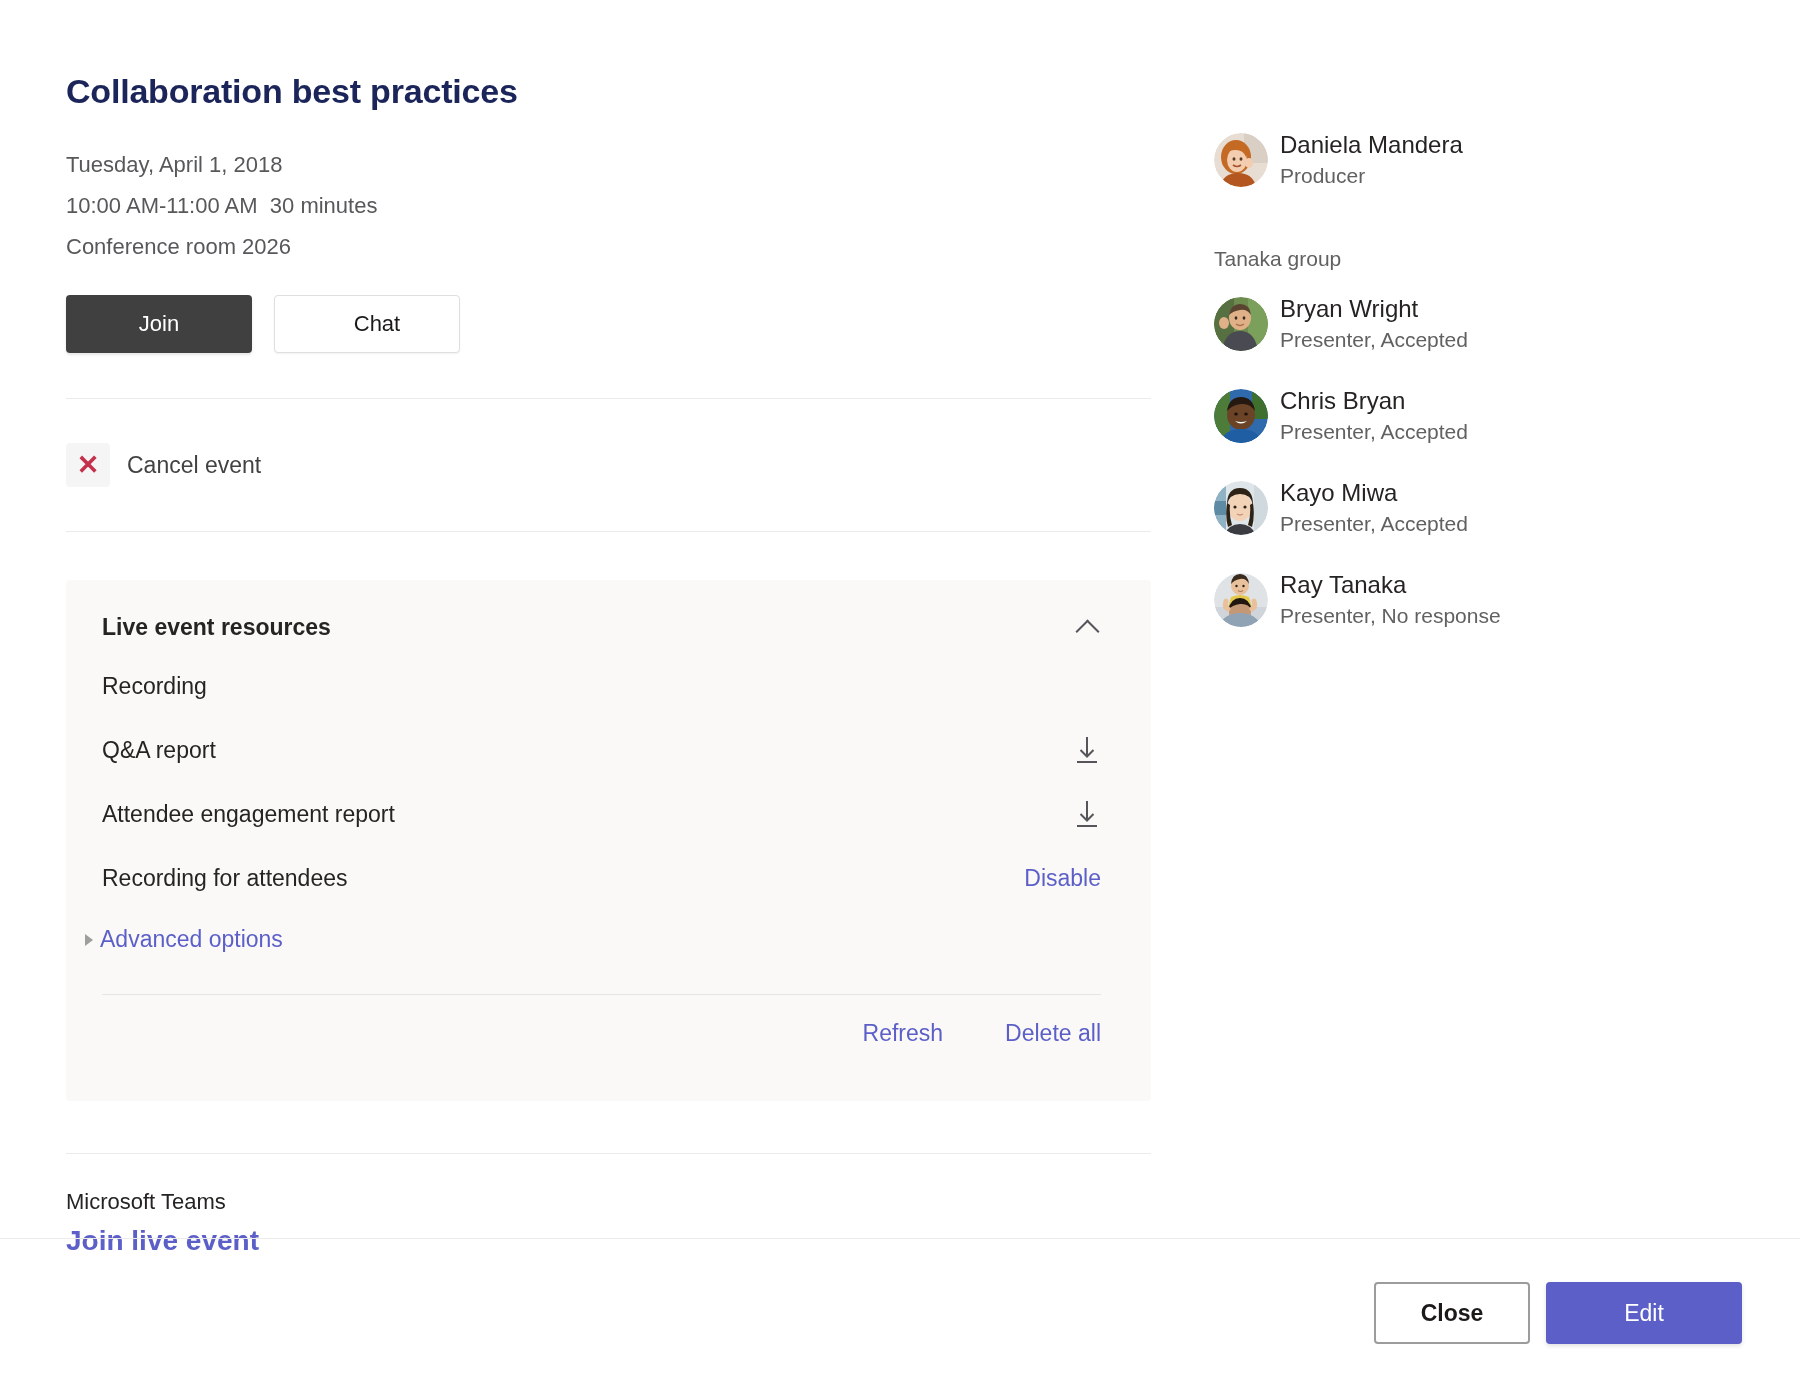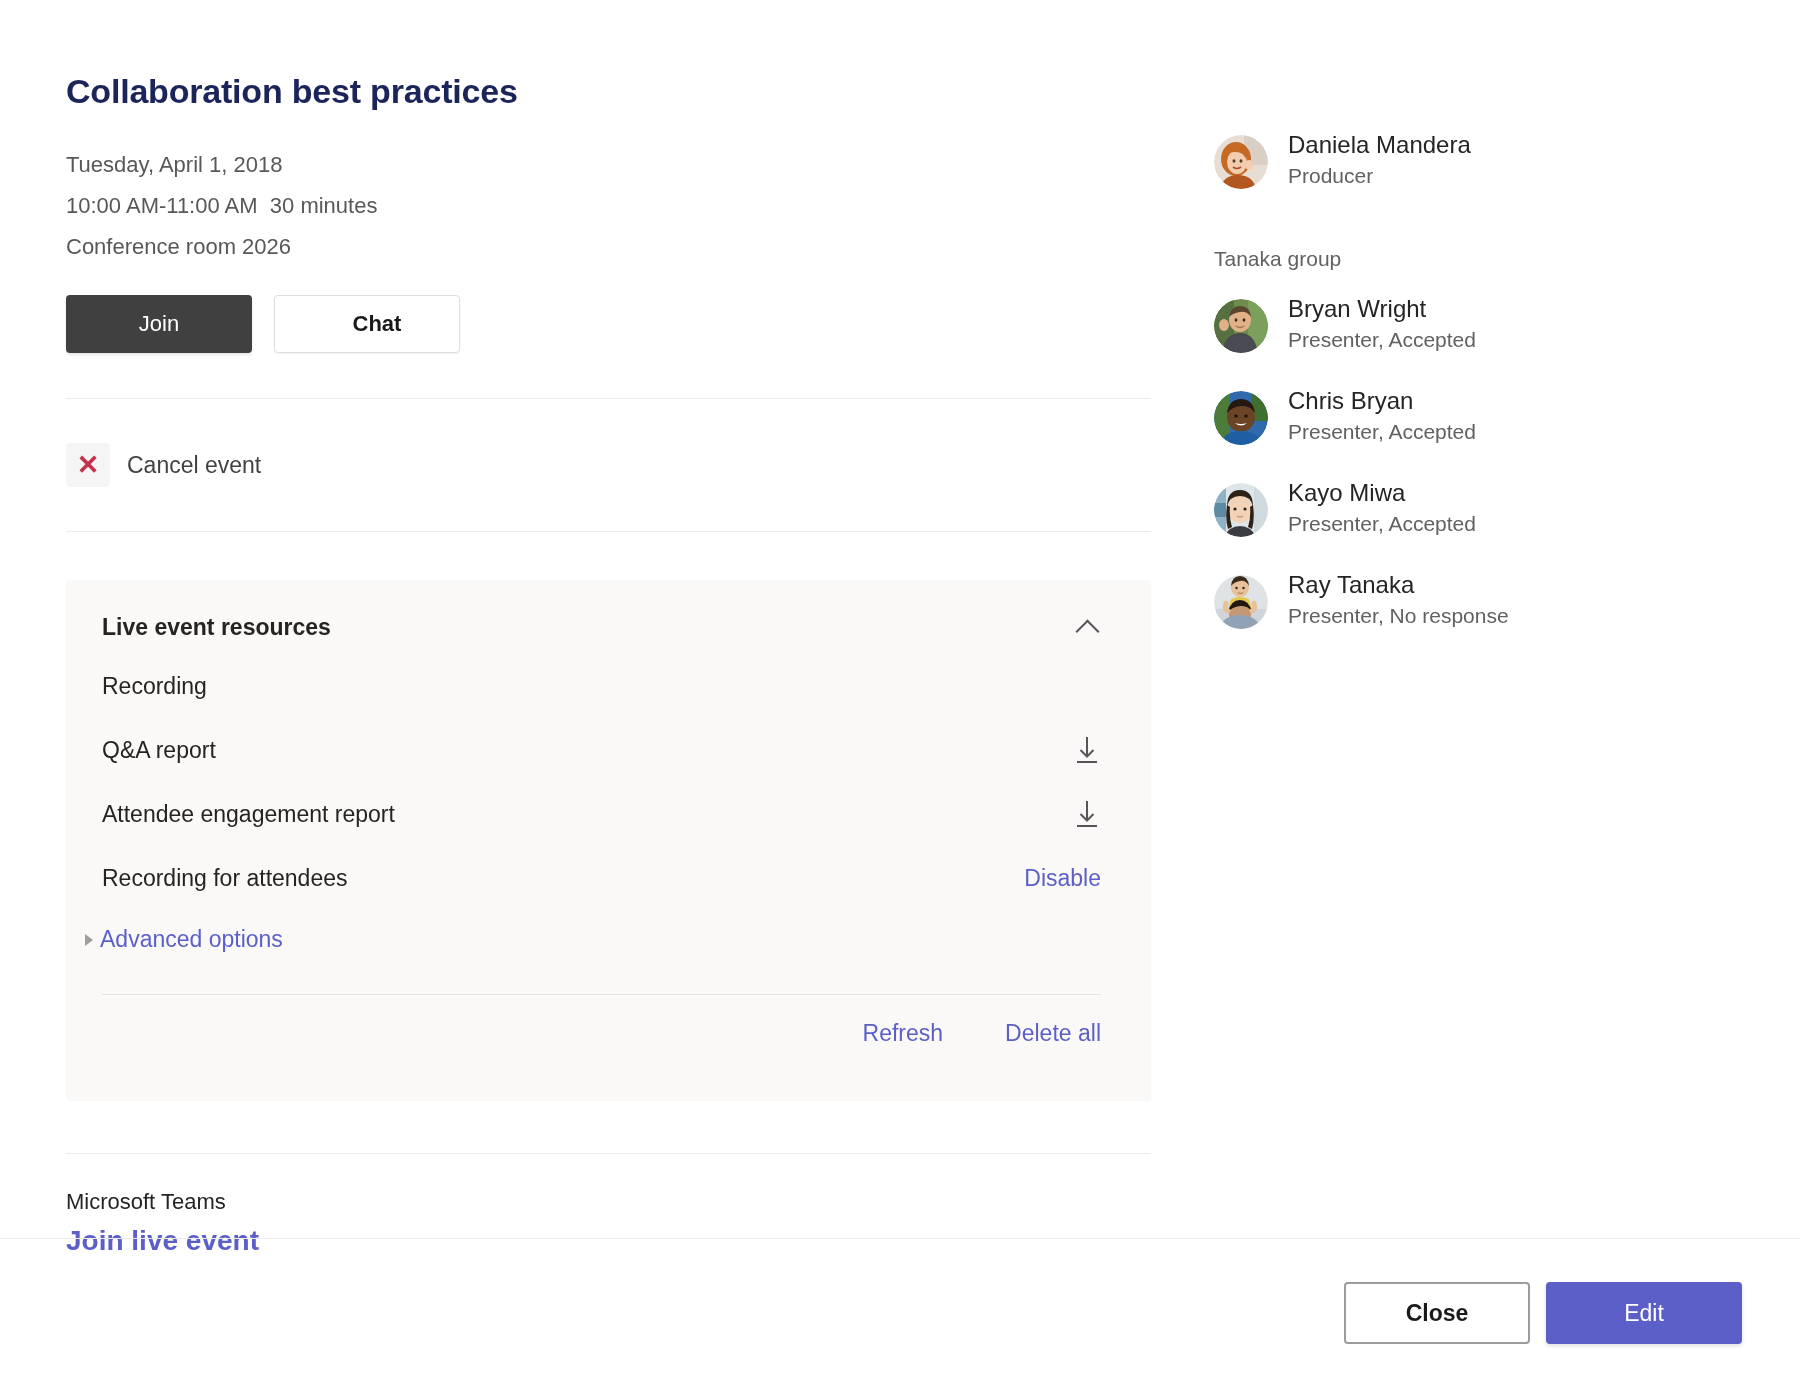--- a/index.html
+++ b/index.html
@@ -66,21 +66,21 @@
   }
   .btn-primary {
     background: #404040;
     color: #ffffff;
     box-shadow: 0 2px 3px rgba(0,0,0,0.10);
   }
   .btn-secondary {
     background: #ffffff;
     color: #1b1a19;
     border: 1px solid #e1dfdd;
-    font-weight: bold;
+    font-weight: normal;
     box-shadow: 0 1px 2px rgba(0,0,0,0.06);
     padding-left: 20px;
   }
 
   .divider {
     height: 1px;
     background: #edebe9;
     width: 1085px;
     margin: 0;
   }
@@ -245,22 +245,22 @@
   }
   .section-label {
     font-size: 21px;
     color: #616161;
     margin-bottom: 23px;
   }
   .section-label.group { margin-top: 58px; }
 
   .person {
     display: flex;
-    align-items: flex-end;
-    gap: 20px;
+    align-items: center;
+    gap: 12px;
     margin-bottom: 33px;
   }
   .avatar {
     width: 54px;
     height: 54px;
     border-radius: 50%;
     flex: none;
     overflow: hidden;
     position: relative;
   }
@@ -289,21 +289,21 @@
   .bottom-bar {
     position: absolute;
     right: 58px;
     top: 1282px;
     display: flex;
     align-items: center;
     gap: 16px;
   }
   .btn-close {
     height: 62px;
-    width: 186px;
+    width: 156px;
     background: #ffffff;
     border: 2px solid #9c9c9c;
     border-radius: 4px;
     font-size: 23px;
     font-weight: bold;
     color: #1b1a19;
     display: flex;
     align-items: center;
     justify-content: center;
     cursor: pointer;

